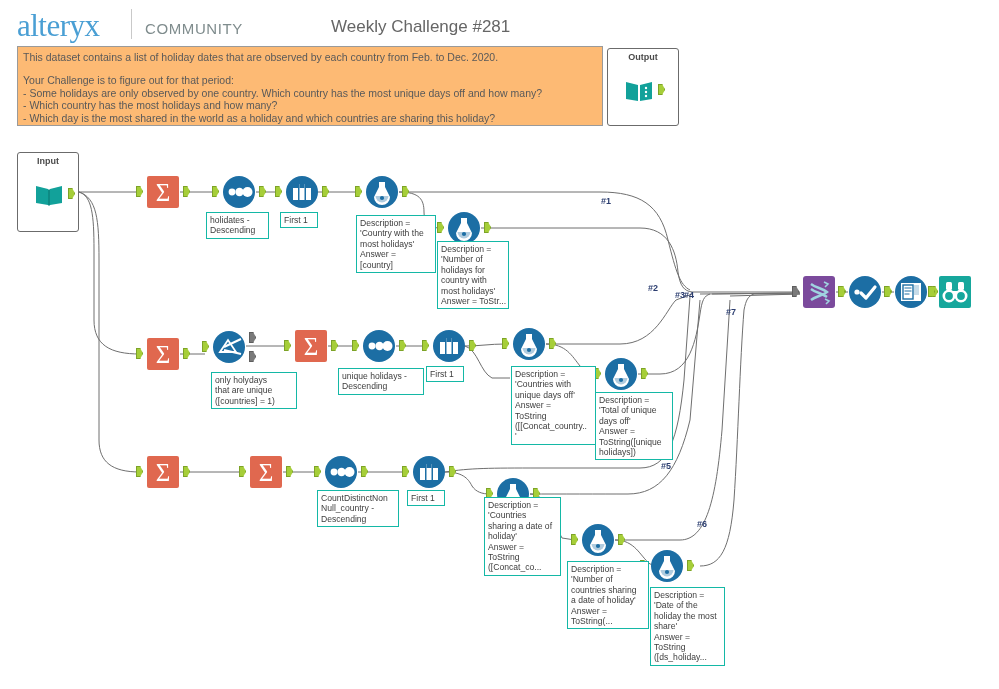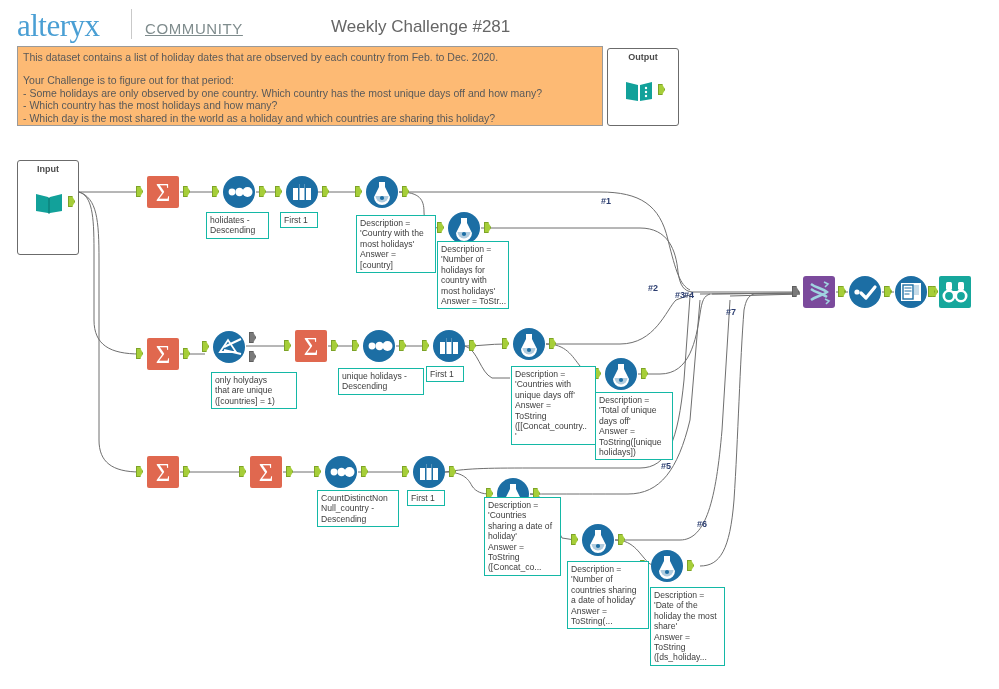--- a/index.html
+++ b/index.html
@@ -23,21 +23,21 @@
     font-size: 31px; letter-spacing: -0.5px;
     color: #4a9fd4; font-family: "Liberation Serif", serif;
     font-weight: 400;
   }
   #brand-divider {
     position: absolute; left: 131px; top: 9px;
     width: 1px; height: 30px; background: #c9c9c9;
   }
   #brand-community {
     position: absolute; left: 145px; top: 20px;
-    font-size: 15px; color: #7f8c8d; letter-spacing: 0.6px; text-decoration: underline;
+    font-size: 15px; color: #7f8c8d; letter-spacing: 0.6px;
   }
   #page-title {
     position: absolute; left: 331px; top: 17px;
     font-size: 17px; color: #666666;
   }
 
   
   #desc-box {
     position: absolute; left: 17px; top: 46px;
     width: 586px; height: 80px;
@@ -177,21 +177,21 @@
     <path d="M 700 294 L 800 293"></path>
     <path d="M 712 294 L 800 293"></path>
     <path d="M 730 296 L 800 294"></path>
     <path d="M 754 294 L 800 294"></path>
 
     <path d="M 836 292 L 848 292"></path>
     <path d="M 882 292 L 894 292"></path>
     <path d="M 928 292 L 938 292"></path>
   </svg>
 
-  <div class="container-box" style="left:17px; top:152px; width:62px; height:95px;margin-top:8px;">
+  <div class="container-box" style="left:17px; top:152px; width:62px; height:80px;">
     <div class="container-label">Input</div>
     <div class="tool" style="left:14px; top:24px;">
       <svg class="glyph" viewBox="0 0 34 34">
         <path d="M4 9 L16 12 L16 28 L4 26 Z" fill="#12a19a"></path>
         <path d="M30 9 L18 12 L18 28 L30 26 Z" fill="#12a19a"></path>
         <path d="M16 12 L17 13 L18 12 L18 28 L17 29 L16 28 Z" fill="#0d8a84"></path>
       </svg>
       <div class="nub out" style="right:-9px;"></div>
     </div>
   </div>

